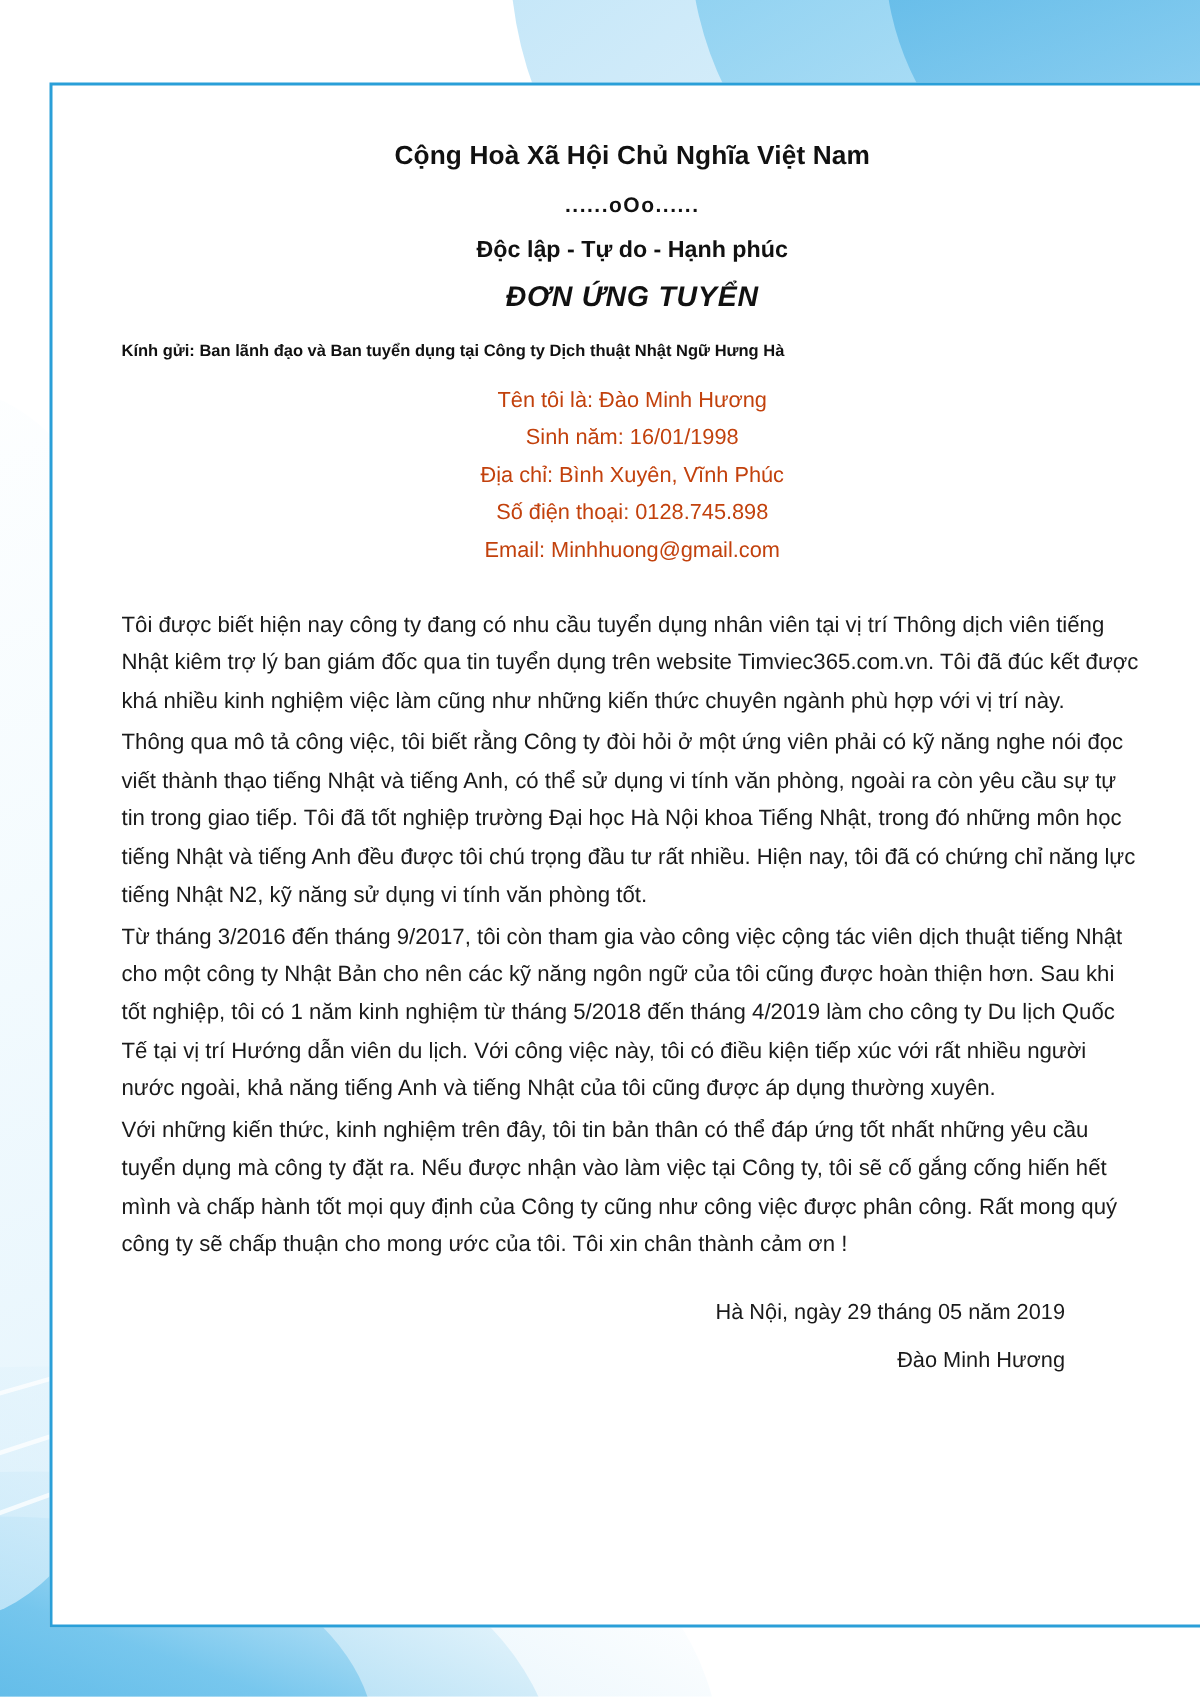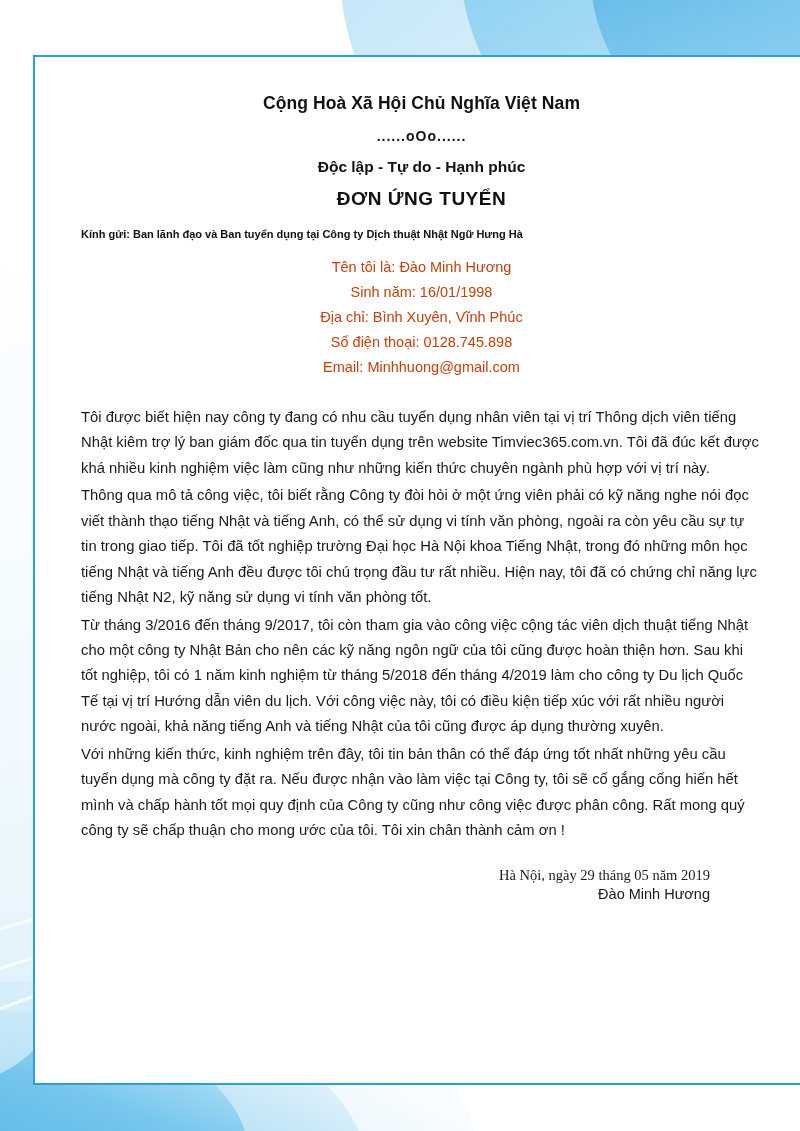--- a/index.html
+++ b/index.html
@@ -124,20 +124,21 @@
   .ooo {
     font-size: 14px;
     font-weight: bold;
     letter-spacing: 1px;
     margin-bottom: 14px;
   }
   .doc-title {
     font-size: 19px;
     letter-spacing: .5px;
     margin-bottom: 18px;
+    font-style: italic;
   }
 
   .to-line {
     font-size: 11px;
     font-weight: bold;
     color: #111111;
     margin-bottom: 19px;
   }
   .info-line {
     font-size: 14.5px;
@@ -156,22 +157,21 @@
   }
 
   .sign-block {
     margin-top: 24px;
     text-align: right;
     padding-right: 52px;
   }
   .sign-date {
     font-size: 14.5px;
     color: #1a1a1a;
-    margin-bottom: 2px;
-    font-family: Liberation Serif, serif;
+    margin-bottom: 16px;
   }
   .sign-name {
     font-size: 14.5px;
     color: #1a1a1a;
   }
 </style>
 </head>
 <body>
 
 <div class="bg-wrap">

